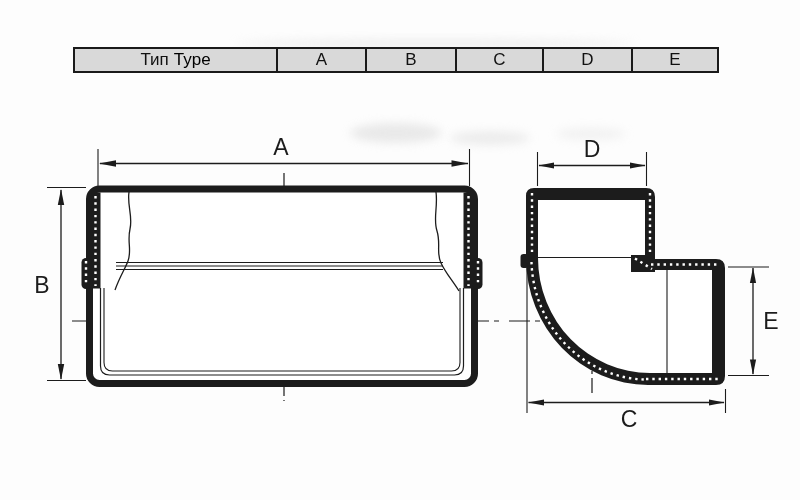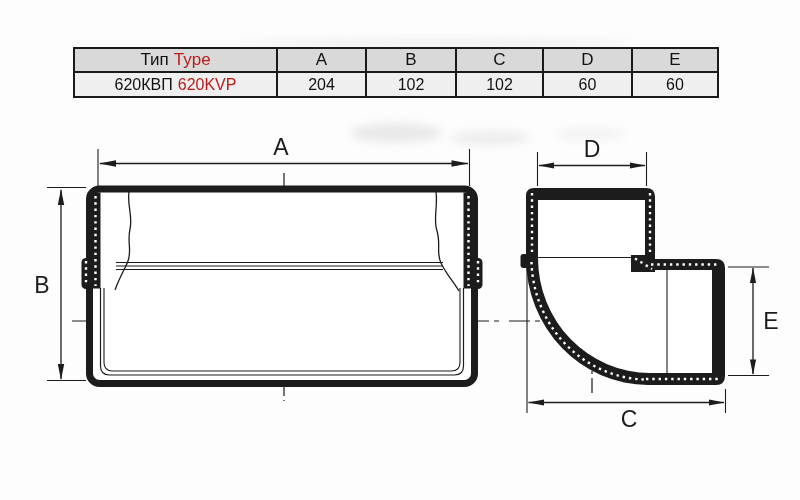--- a/index.html
+++ b/index.html
@@ -17,21 +17,21 @@
   table.spec th, table.spec td {
     border:2px solid #1a1a1a; text-align:center; vertical-align:middle; padding:0;
     white-space:nowrap; overflow:hidden;
   }
   table.spec th {
     background:#d9d9d9; font-weight:normal; font-size:17px; height:22px; color:#111;
   }
   table.spec td { font-size:16px; height:23px; color:#111; }
   tr.row-white td { background:#ffffff; }
   tr.row-gray  td { background:#efefef; }
-  .sec { color:#b91c1c; margin-left:5px; }
+  .sec { color:#000000; margin-left:5px; }
 
   
   svg.drawing { position:absolute; left:0; top:0; }
   .ln   { stroke:#1c1c1c; fill:none; }
   .thin { stroke-width:1.1; }
   .dim  { stroke-width:1.3; }
   .cl   { stroke:#1c1c1c; stroke-width:1.2; fill:none; }
   .arrow{ fill:#1c1c1c; stroke:none; }
   .stip { stroke:#ffffff; stroke-width:2.4; fill:none; stroke-dasharray:2.4 3.9; }
   .dim-label { font-family:"Liberation Sans", sans-serif; font-size:23px; fill:#1c1c1c; }
@@ -58,30 +58,20 @@
     <tbody>
         <tr>
       <th>
         <span>Тип</span><span class="sec">Type</span>
       </th>
       <th>A</th>
       <th>B</th>
       <th>C</th>
       <th>D</th>
       <th>E</th>
-    </tr>
-    <tr class="row-gray">
-      <td>
-        <span>620КВП</span><span class="sec">620KVP</span>
-      </td>
-      <td>204</td>
-      <td>102</td>
-      <td>102</td>
-      <td>60</td>
-      <td>60</td>
     </tr>
   </tbody>
     </table>
 
   <svg class="drawing" width="800" height="500" viewBox="0 0 800 500">
 
     <g>
 
       <path class="cl" d="M284 173 V401" stroke-dasharray="15 4 3 4"></path>
       <path class="cl" d="M72 321 H502" stroke-dasharray="21 5 5 5"></path>

